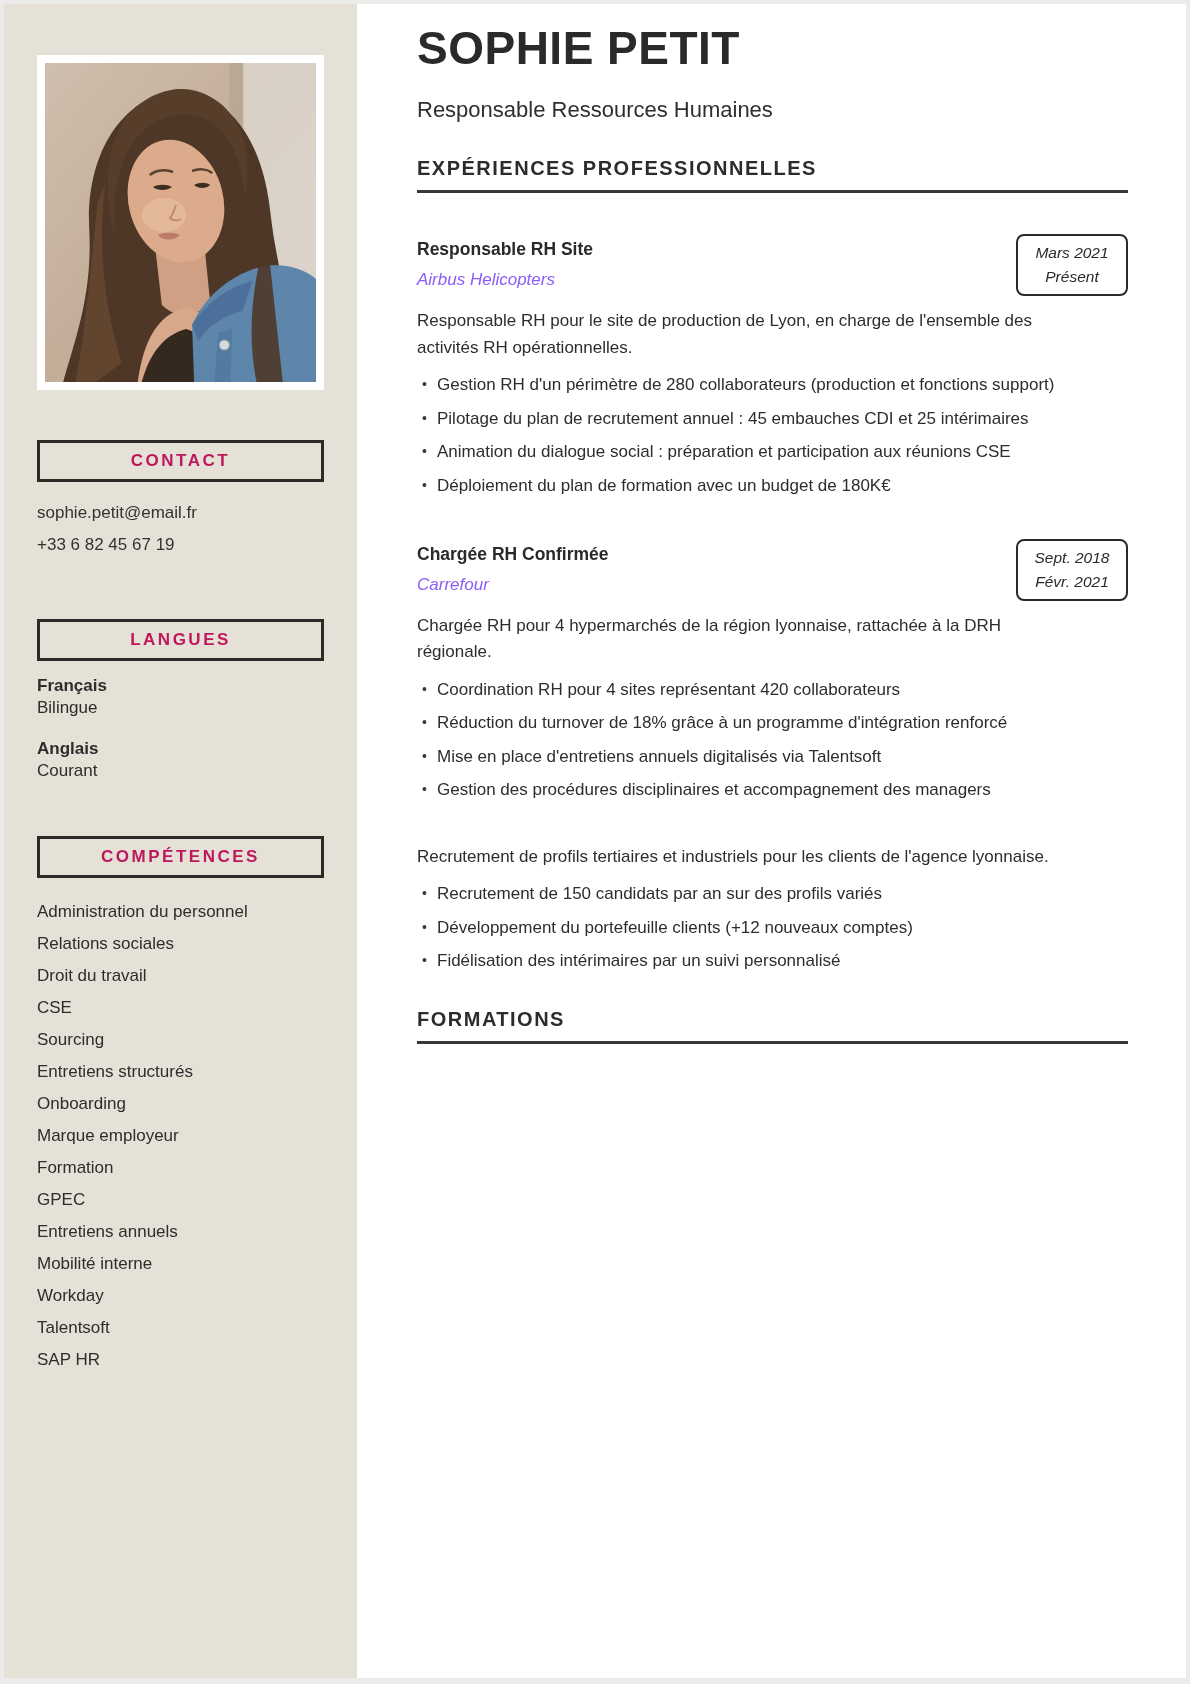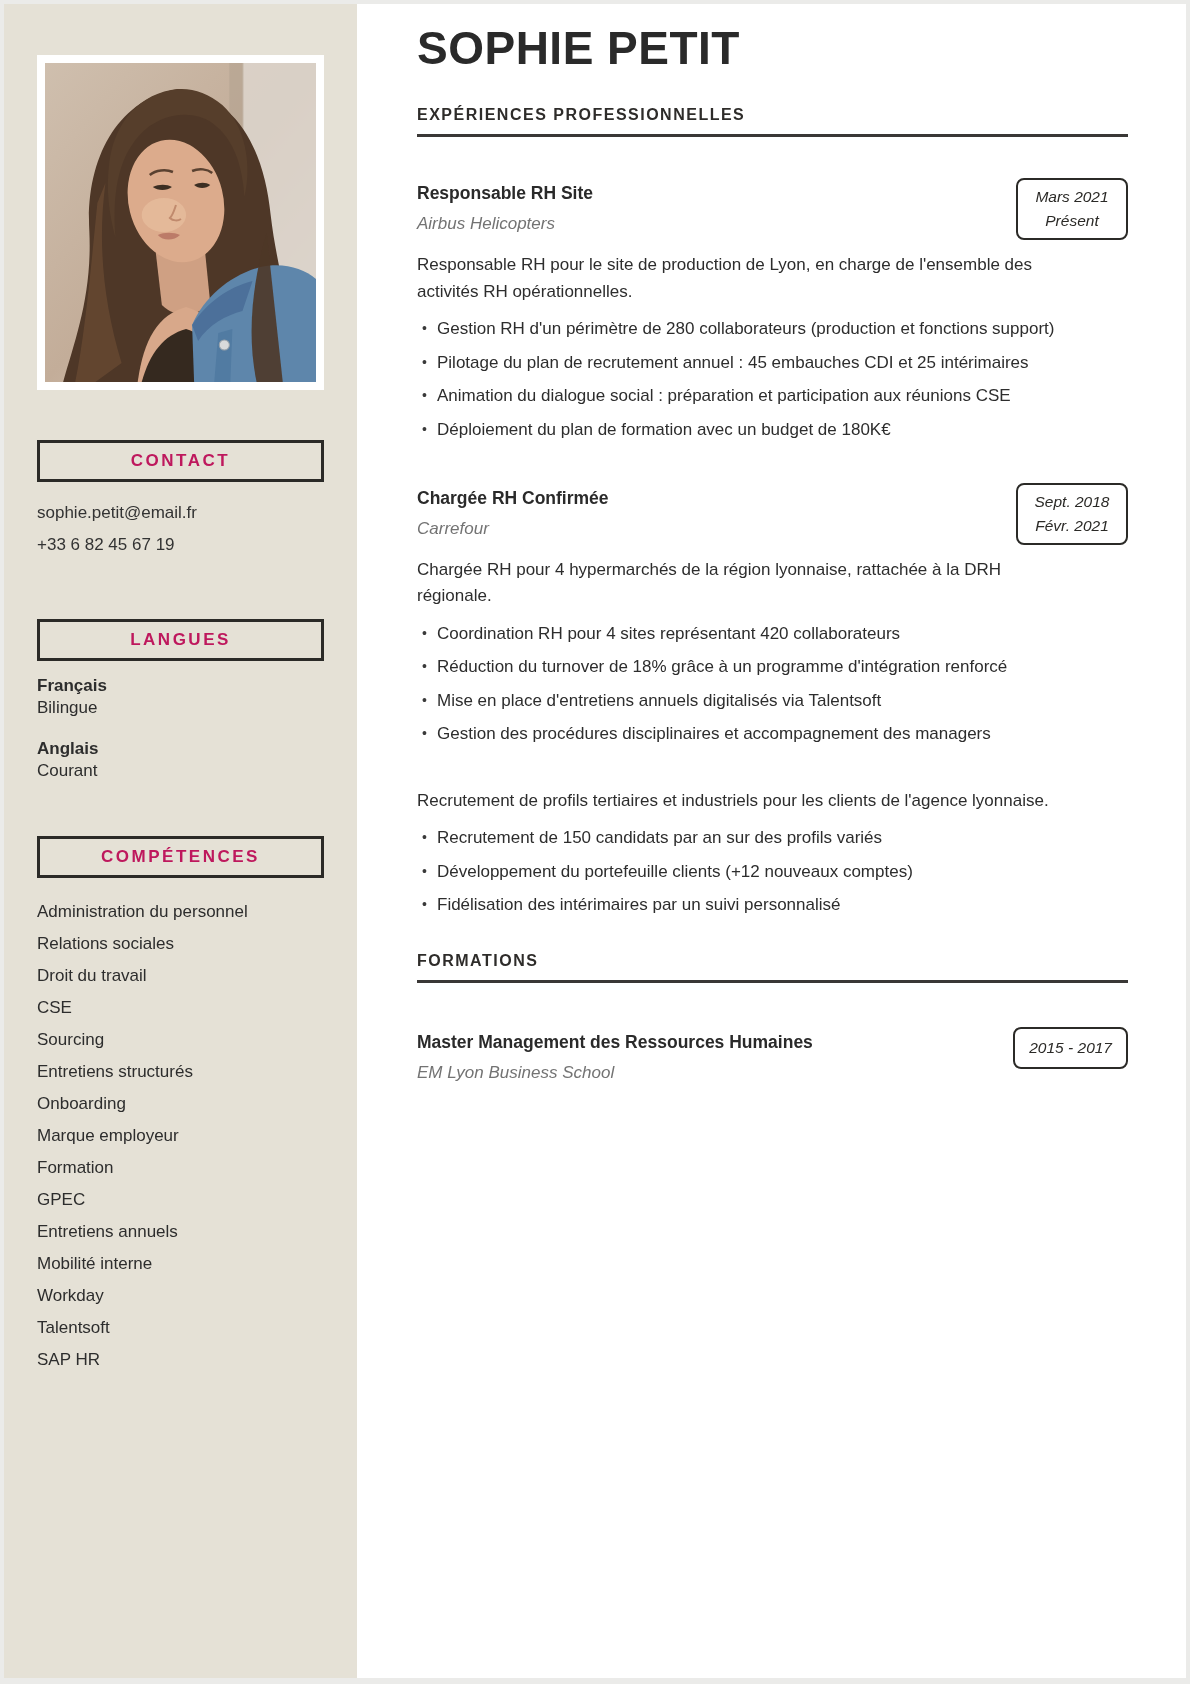--- a/index.html
+++ b/index.html
@@ -65,31 +65,31 @@
     margin: 0;
     font-size: 46px;
     line-height: 1.05;
     letter-spacing: 0.5px;
     color: #2a2a2a;
     font-weight: bold;
   }
   .subtitle { font-size: 22px; margin-top: 25px; color: #2e2e2e; }
   h2.section {
     margin: 34px 0 0 0;
-    font-size: 16px;
+    font-size: 20px;
     font-weight: bold;
     letter-spacing: 1.5px;
     color: #2e2c2a;
     padding-bottom: 10px;
     border-bottom: 3.5px solid #3a3836;
   }
   .job { margin-top: 41px; }
   .job-head { display: flex; justify-content: space-between; align-items: flex-start; }
   h3.job-title { margin: 0; font-size: 17.5px; font-weight: bold; color: #2a2a2a; padding-top: 5px; }
-  .company { font-style: italic; font-size: 17px; margin-top: 10px; color: #737373; }
+  .company { font-style: italic; font-size: 17px; margin-top: 10px; color: #8b5cf6; }
   .date-badge {
     border: 2.5px solid #2b2a27;
     border-radius: 8px;
     padding: 5px 12px;
     font-style: italic;
     font-size: 15.5px;
     line-height: 1.55;
     text-align: center;
     min-width: 112px;
     color: #2b2a27;
@@ -206,20 +206,21 @@
       <li>Mobilité interne</li>
       <li>Workday</li>
       <li>Talentsoft</li>
       <li>SAP HR</li>
     </ul>
   </aside>
 
   <main class="main">
 
     <h1 class="name">SOPHIE PETIT</h1>
+    <div class="subtitle">Responsable Ressources Humaines</div>
 
     <h2 class="section">EXPÉRIENCES PROFESSIONNELLES</h2>
 
     <article class="job">
       <div class="job-head">
         <div>
           <h3 class="job-title">Responsable RH Site</h3>
           <div class="company">Airbus Helicopters</div>
         </div>
         <div class="date-badge">
@@ -260,26 +261,15 @@
       <p class="desc">Recrutement de profils tertiaires et industriels pour les clients de l'agence lyonnaise.</p>
       <ul class="bullets">
         <li>Recrutement de 150 candidats par an sur des profils variés</li>
         <li>Développement du portefeuille clients (+12 nouveaux comptes)</li>
         <li>Fidélisation des intérimaires par un suivi personnalisé</li>
       </ul>
     </article>
 
     <h2 class="section formations-section">FORMATIONS</h2>
 
-    <article class="edu">
-      <div class="job-head">
-        <div>
-          <h3 class="job-title">Master Management des Ressources Humaines</h3>
-          <div class="company">EM Lyon Business School</div>
-        </div>
-        <div class="date-badge single">
-          <span>2015 - 2017</span>
-        </div>
-      </div>
-    </article>
 
   </main>
 </div>
 
 </body></html>

